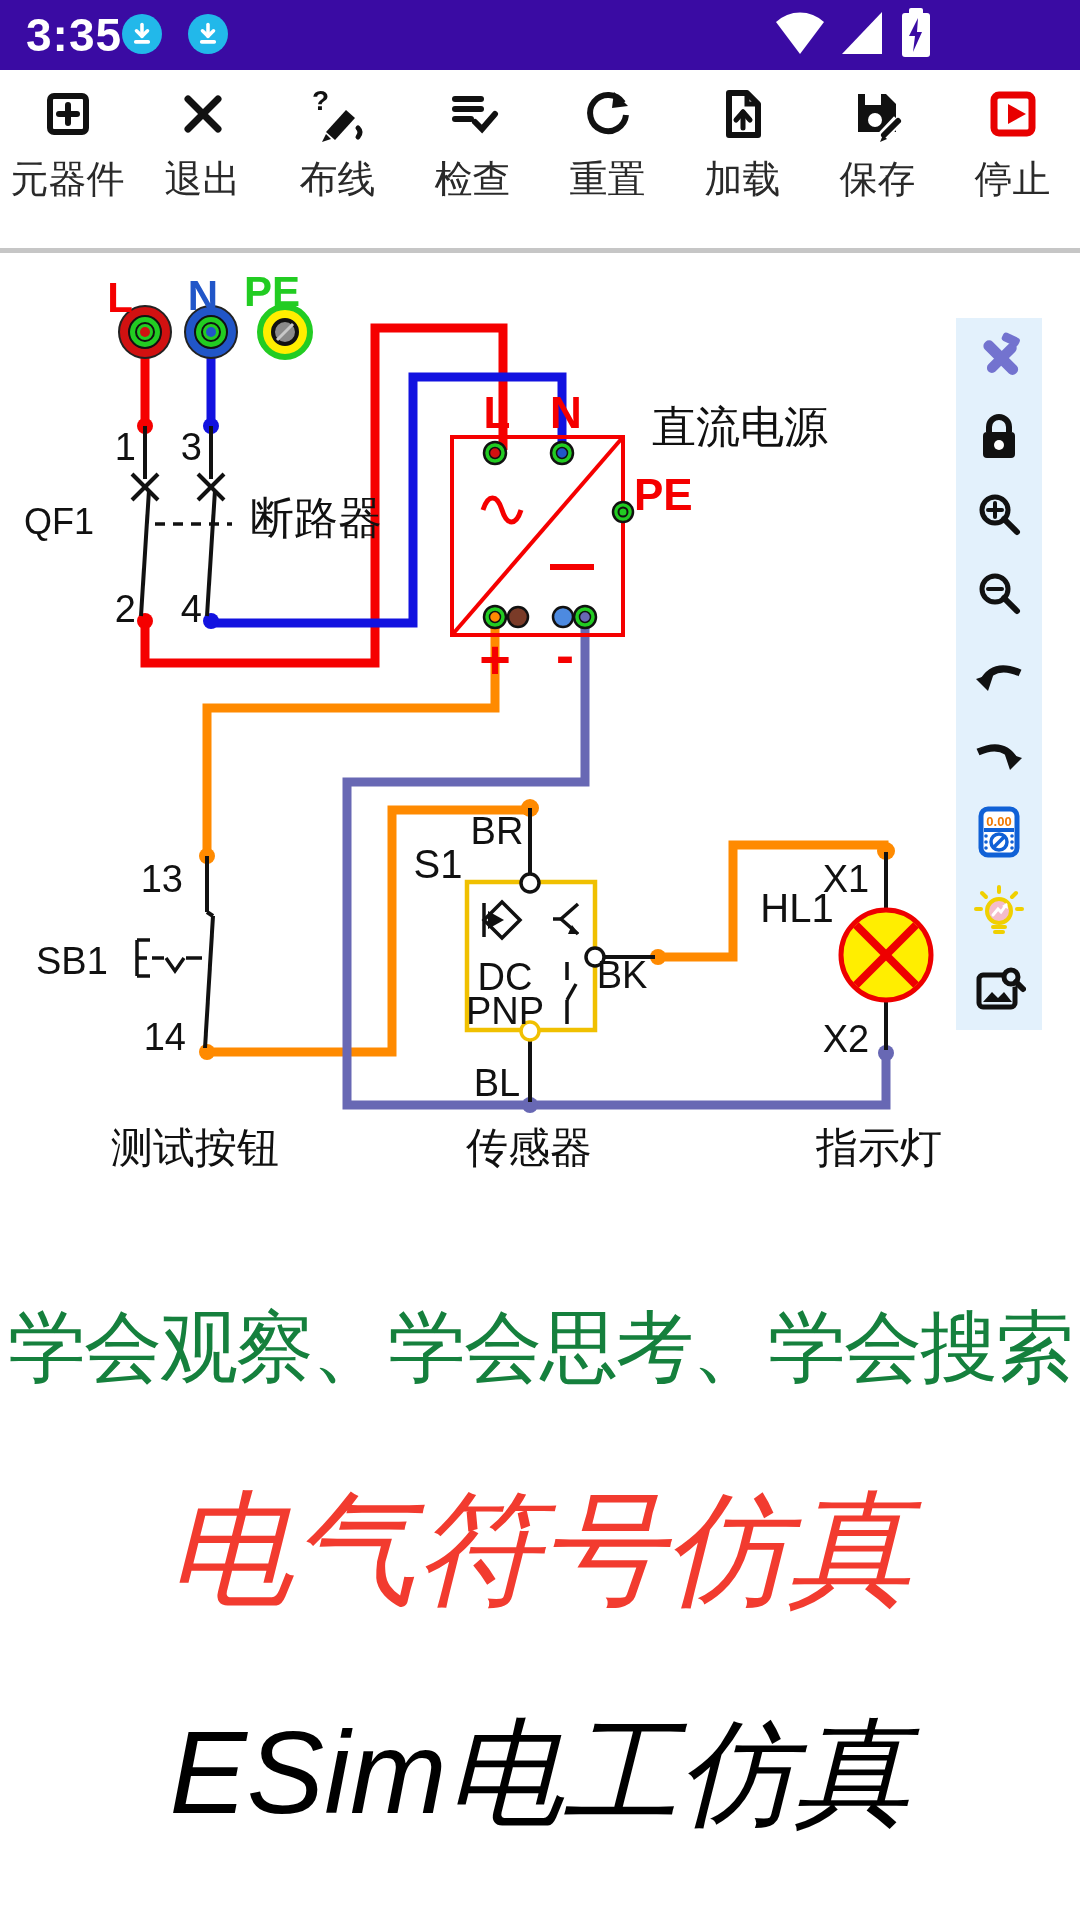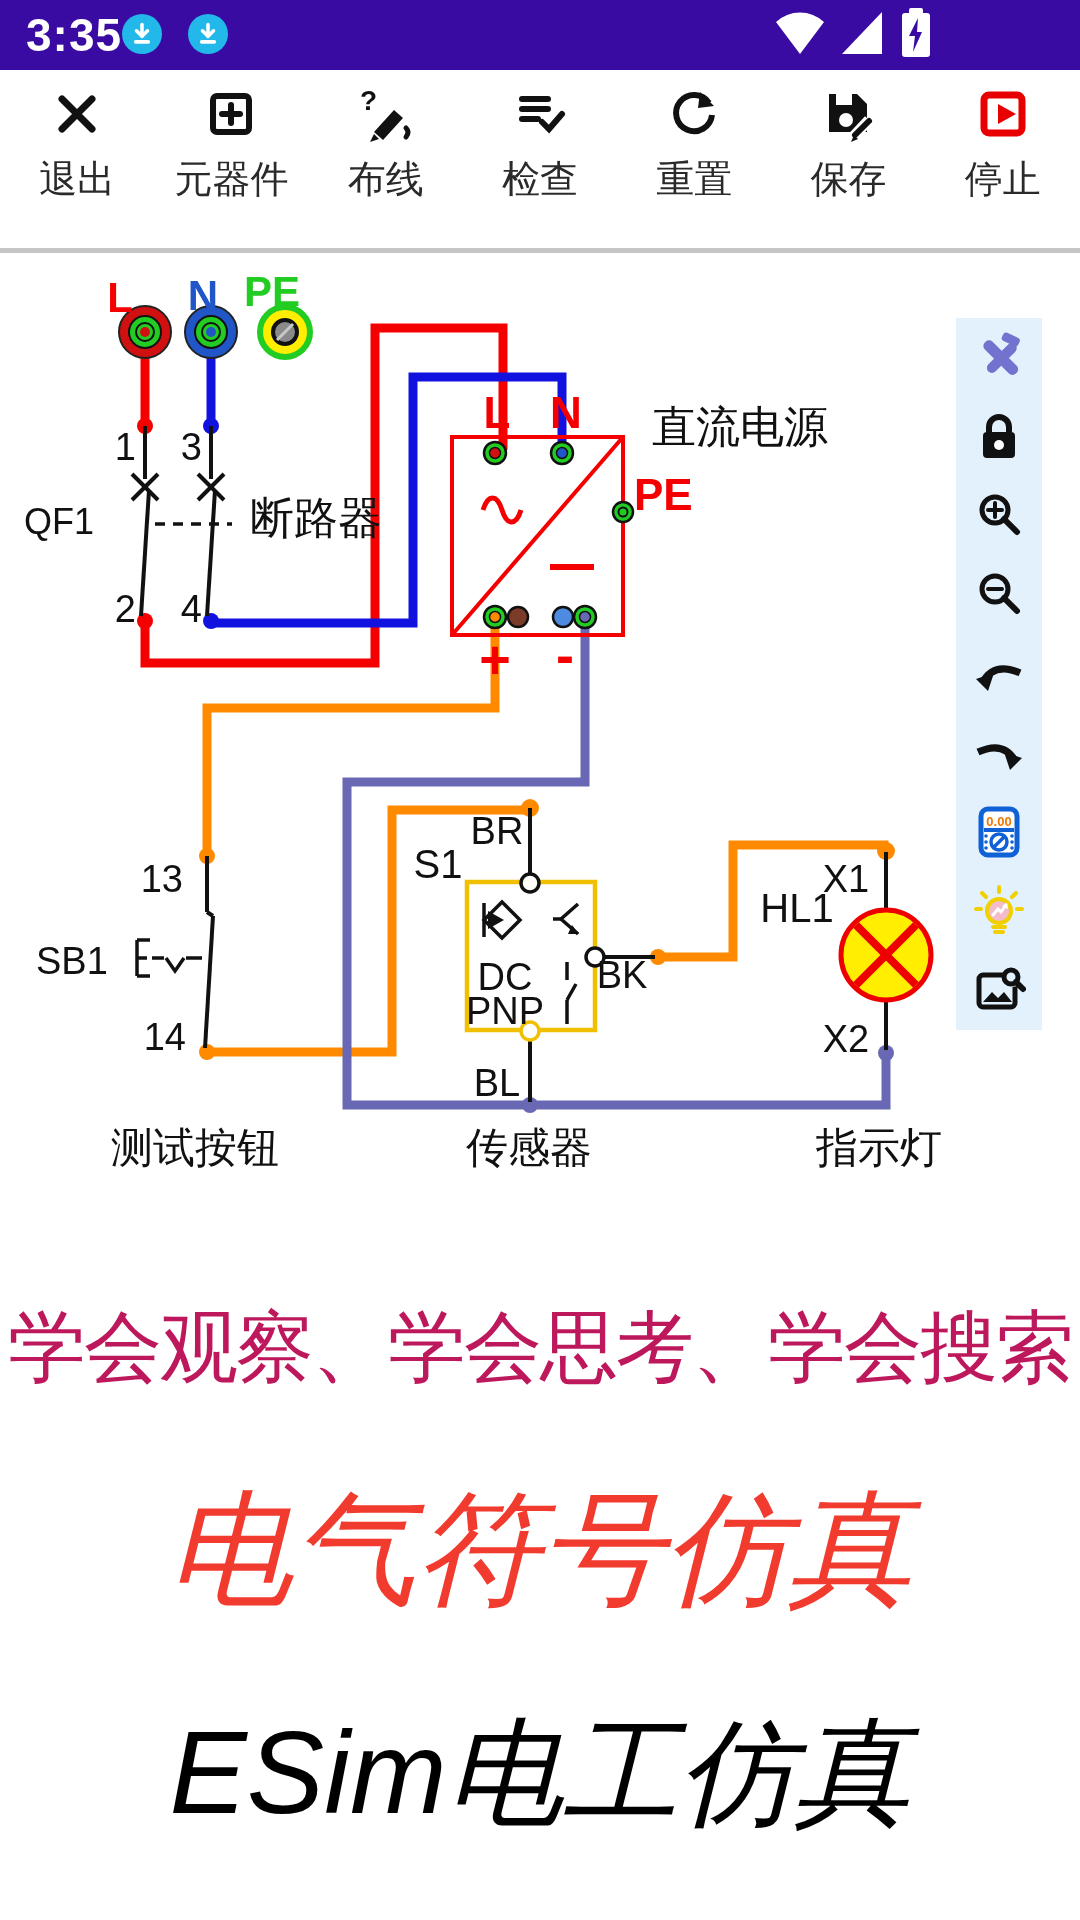--- a/index.html
+++ b/index.html
@@ -70,39 +70,39 @@
       <rect x="137" y="8" width="14" height="7" rx="2" fill="#fff"></rect>
       <polygon points="146,18 137,36 143,36 141,52 150,32 145,32" fill="#3a0ba3"></polygon>
     </g>
   </svg>
 </div>
 
 <div class="toolbar">
 
   <div class="tb-item">
     <svg width="56" height="56" viewBox="0 0 56 56">
-      <g stroke="#111" stroke-width="7" stroke-linecap="round">
-          <path d="M13 13 L43 43"></path>
-          <path d="M43 13 L13 43"></path>
-        </g>
-    </svg>
-    <span class="lbl">退出</span>
-  </div>
-
-  <div class="tb-item">
-    <svg width="56" height="56" viewBox="0 0 56 56">
       <rect x="10" y="10" width="36" height="36" rx="4" fill="none" stroke="#111" stroke-width="6"></rect>
       <g stroke="#111" stroke-width="6" stroke-linecap="round">
           <path d="M28 19 V37"></path>
           <path d="M19 28 H37"></path>
         </g>
     </svg>
     <span class="lbl">元器件</span>
   </div>
 
+  <div class="tb-item">
+    <svg width="56" height="56" viewBox="0 0 56 56">
+      <g stroke="#111" stroke-width="7" stroke-linecap="round">
+          <path d="M13 13 L43 43"></path>
+          <path d="M43 13 L13 43"></path>
+        </g>
+    </svg>
+    <span class="lbl">退出</span>
+  </div>
+
 
   <div class="tb-item">
     <svg width="56" height="56" viewBox="0 0 56 56">
       <text x="2" y="24" font-size="28" font-weight="bold" fill="#111">?</text>
       <path d="M16 46 L36 24 L45 32 L25 54 Z" fill="#111"></path>
       <path d="M12 56 l4,-8 5,5 Z" fill="#111"></path>
       <path d="M48 42 q4 4 0 9" stroke="#111" stroke-width="5" fill="none" stroke-linecap="round"></path>
     </svg>
     <span class="lbl">布线</span>
   </div>
@@ -120,20 +120,32 @@
   </div>
 
   <div class="tb-item">
     <svg width="56" height="56" viewBox="0 0 56 56">
       <path d="M43 17 A18 18 0 1 0 46 29" fill="none" stroke="#111" stroke-width="6"></path>
       <polygon points="34,6 48,20 32,22" fill="#111"></polygon>
     </svg>
     <span class="lbl">重置</span>
   </div>
 
+  <div class="tb-item">
+    <svg width="56" height="56" viewBox="0 0 56 56">
+      <path d="M14 7 H32 L43 18 V49 H14 Z" fill="none" stroke="#111" stroke-width="6" stroke-linejoin="round"></path>
+      <path d="M32 7 V18 H43" fill="none" stroke="#111" stroke-width="5"></path>
+      <g stroke="#111" stroke-width="5" stroke-linecap="round">
+          <path d="M28 42 V27"></path>
+          <path d="M28 26 l-7,8"></path>
+          <path d="M28 26 l7,8"></path>
+        </g>
+    </svg>
+    <span class="lbl">加载</span>
+  </div>
 
   <div class="tb-item">
     <svg width="56" height="56" viewBox="0 0 56 56">
       <path d="M8 8 H36 L46 18 V46 H8 Z" fill="#111"></path>
       <rect x="15" y="8" width="16" height="11" fill="#fff"></rect>
       <circle cx="25" cy="34" r="7" fill="#fff"></circle>
       <path d="M33 50 L48 34" stroke="#fff" stroke-width="11"></path>
       <path d="M34 49 L48 35" stroke="#111" stroke-width="6" stroke-linecap="round"></path>
       <path d="M30 56 l3,-7 4,4 Z" fill="#111"></path>
     </svg>
@@ -422,15 +434,15 @@
     <svg width="54" height="54" viewBox="0 0 54 54">
       <rect x="7" y="12" width="36" height="32" rx="4" fill="none" stroke="#111" stroke-width="5"></rect>
       <path d="M11 39 l9,-10 6,6 6,-6 8,10" fill="#111"></path>
       <circle cx="40" cy="15" r="9" fill="#e3f1fc" stroke="#111" stroke-width="0"></circle>
       <circle cx="39" cy="14" r="7" fill="none" stroke="#111" stroke-width="5"></circle>
       <path d="M44 19 L51 26" stroke="#111" stroke-width="6" stroke-linecap="round"></path>
     </svg>
   </div>
 </div>
 
-<div class="footer-line f1" style="color: #be185d;">学会观察、学会思考、学会搜索</div>
+<div class="footer-line f1" style="color: #15803d;">学会观察、学会思考、学会搜索</div>
 <div class="footer-line f2" style="color: rgb(242, 59, 47); font-style: italic;">电气符号仿真</div>
 <div class="footer-line f3" style="color: #000000; font-style: italic;">ESim电工仿真</div>
 
 </body></html>

